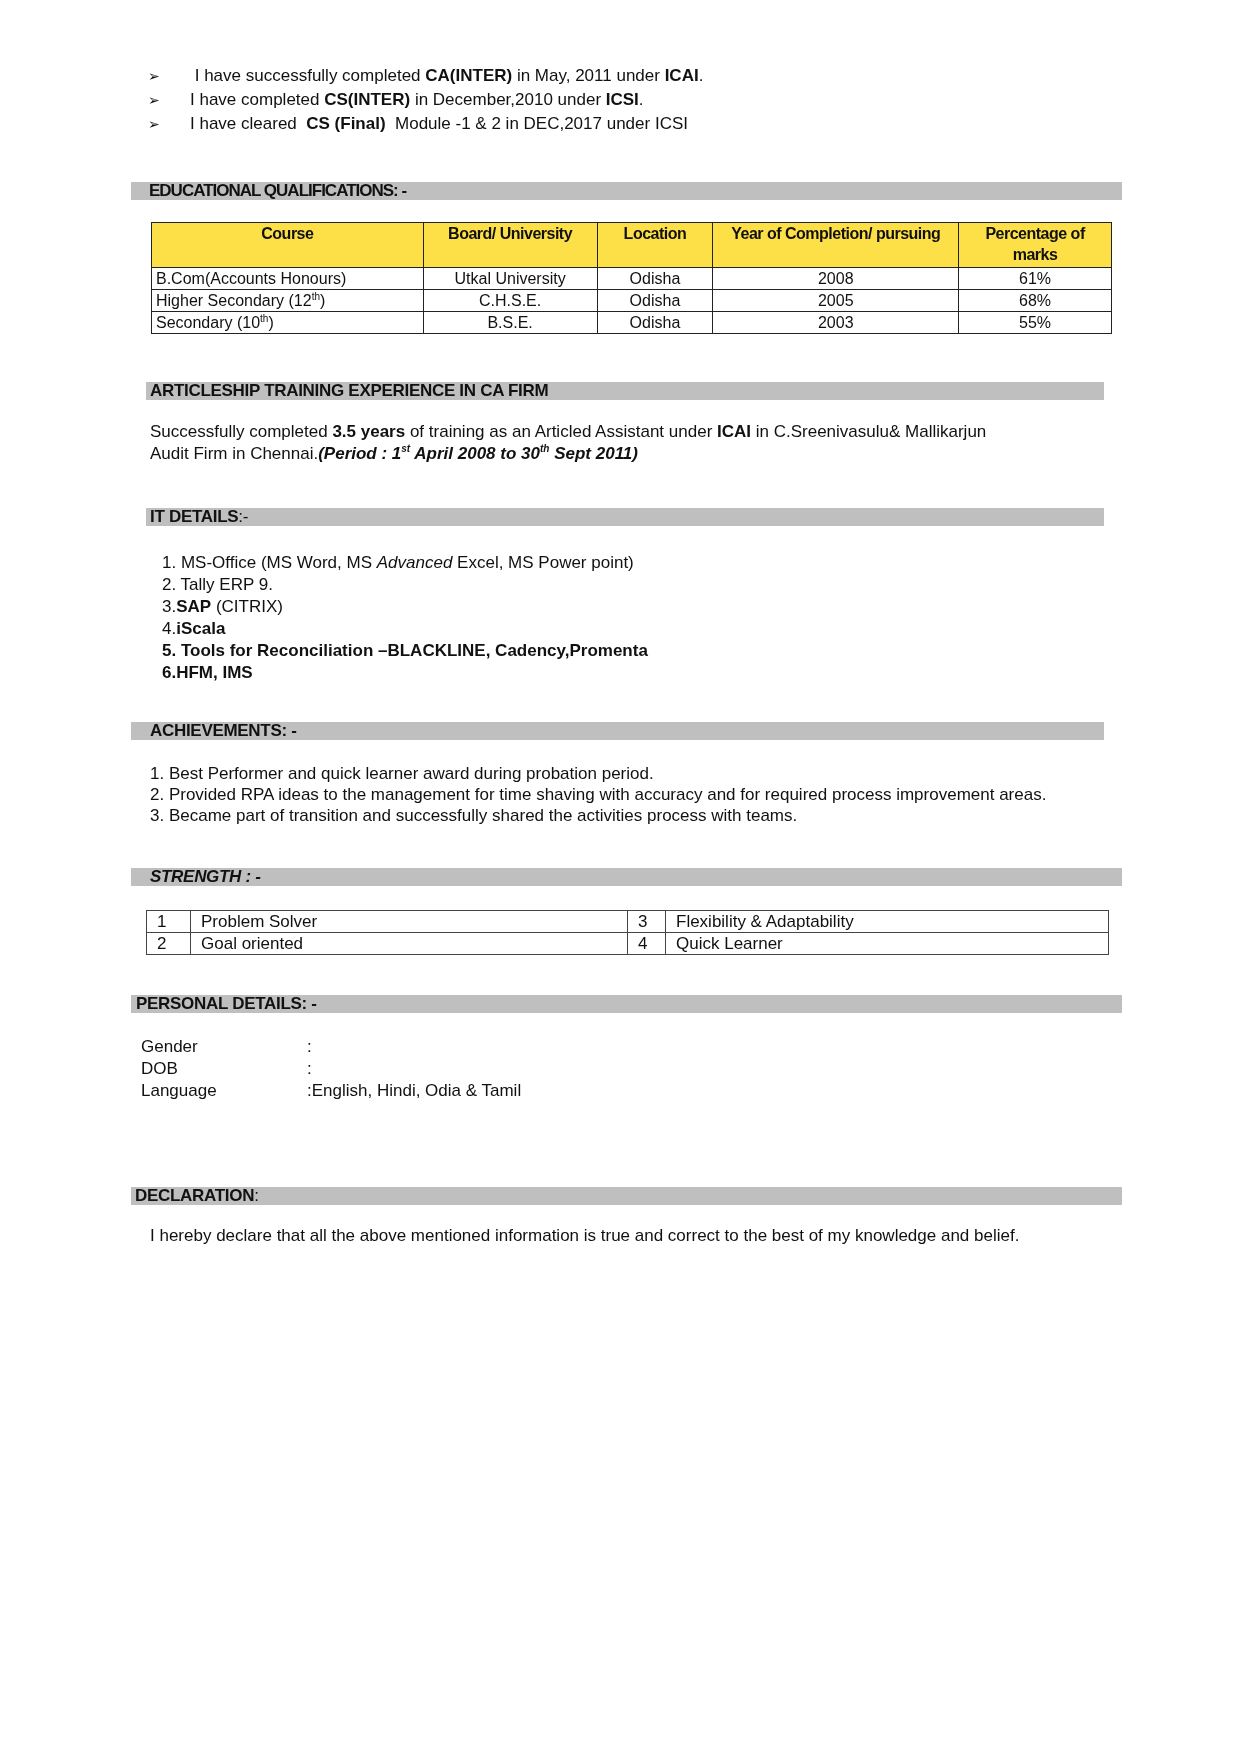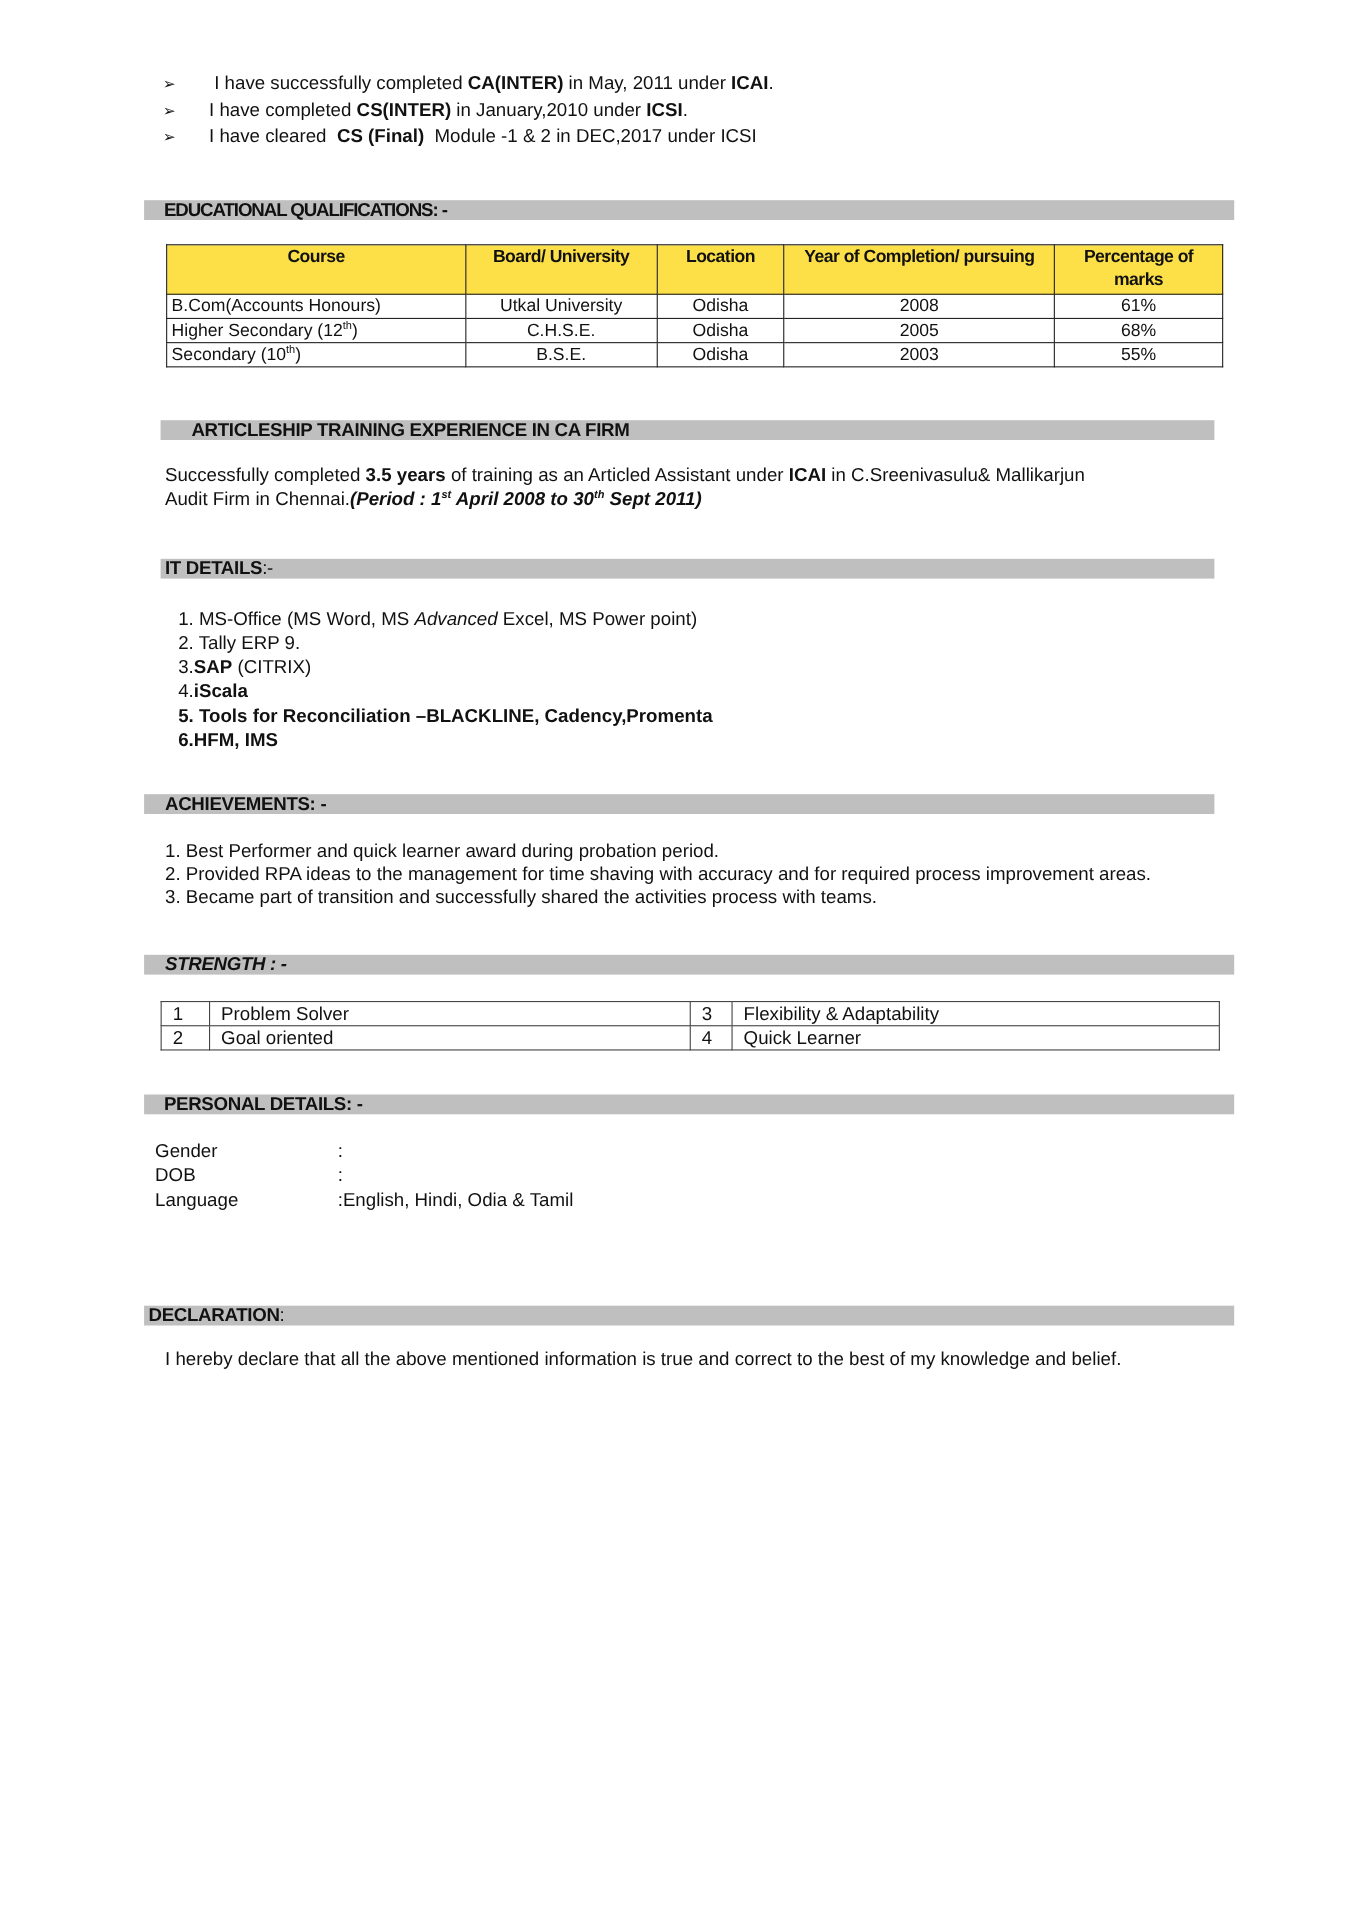--- a/index.html
+++ b/index.html
@@ -29,21 +29,21 @@
   sup { font-size:10px; line-height:0; }
 </style>
 </head>
 <body>
 
 <div class="abs bullets">
   <div class="bullet">
     <span class="arrow">➢</span><span> I have successfully completed </span><b>CA(INTER)</b><span> in May, 2011 under </span><b>ICAI</b><span>.</span>
   </div>
   <div class="bullet">
-    <span class="arrow">➢</span><span>I have completed </span><b>CS(INTER)</b><span> in January,2010 under </span><b>ICSI</b><span>.</span>
+    <span class="arrow">➢</span><span>I have completed </span><b>CS(INTER)</b><span> in December,2010 under </span><b>ICSI</b><span>.</span>
   </div>
   <div class="bullet">
     <span class="arrow">➢</span><span style="white-space:pre">I have cleared  </span><b>CS (Final)</b><span style="white-space:pre">  Module -1 &amp; 2 in DEC,2017 under ICSI</span>
   </div>
 </div>
 
 <div class="hbar" style="left:131px; top:182px; width:991px;">
   <span style="padding-left:18px; letter-spacing:-1px;">EDUCATIONAL QUALIFICATIONS: -</span>
 </div>
 <table class="edu">
@@ -80,21 +80,21 @@
     <td><span>Secondary (10</span><sup>th</sup><span>)</span></td>
     <td class="c">B.S.E.</td>
     <td class="c">Odisha</td>
     <td class="c">2003</td>
     <td class="c">55%</td>
   </tr>
 </tbody>
   </table>
 
 <div class="hbar" style="left:146px; top:382px; width:958px;">
-  <span style="padding-left:16px;margin-left:12px;">ARTICLESHIP TRAINING EXPERIENCE IN CA FIRM</span>
+  <span style="padding-left:4px;">ARTICLESHIP TRAINING EXPERIENCE IN CA FIRM</span>
 </div>
 <div class="para" style="top:421px; width:960px;">
   <span>Successfully completed </span><b>3.5 years</b><span> of training as an Articled Assistant under </span><b>ICAI</b><span> in C.Sreenivasulu&amp; Mallikarjun</span><br>
   <span>Audit Firm in Chennai.</span><b><i><span>(Period : 1</span><sup>st</sup><span> April 2008 to 30</span><sup>th</sup><span> Sept 2011)</span></i></b>
 </div>
 
 <div class="hbar" style="left:146px; top:508px; width:958px;">
   <span style="padding-left:4px;"><b>IT DETAILS</b><span style="font-weight:normal">:-</span></span>
 </div>
 <div class="skills">
@@ -135,21 +135,21 @@
   <tr>
     <td>2</td>
     <td>Goal oriented</td>
     <td>4</td>
     <td>Quick Learner</td>
   </tr>
 </tbody>
   </table>
 
 <div class="hbar" style="left:131px; top:995px; width:991px;">
-  <span style="padding-left:18px;">PERSONAL DETAILS: -</span>
+  <span style="padding-left:5px;">PERSONAL DETAILS: -</span>
 </div>
 <div class="pd">
   <div class="row">
       <span class="k">Gender</span>
       <span>:</span>
     </div>
   <div class="row">
       <span class="k">DOB</span>
       <span>:</span>
     </div>

